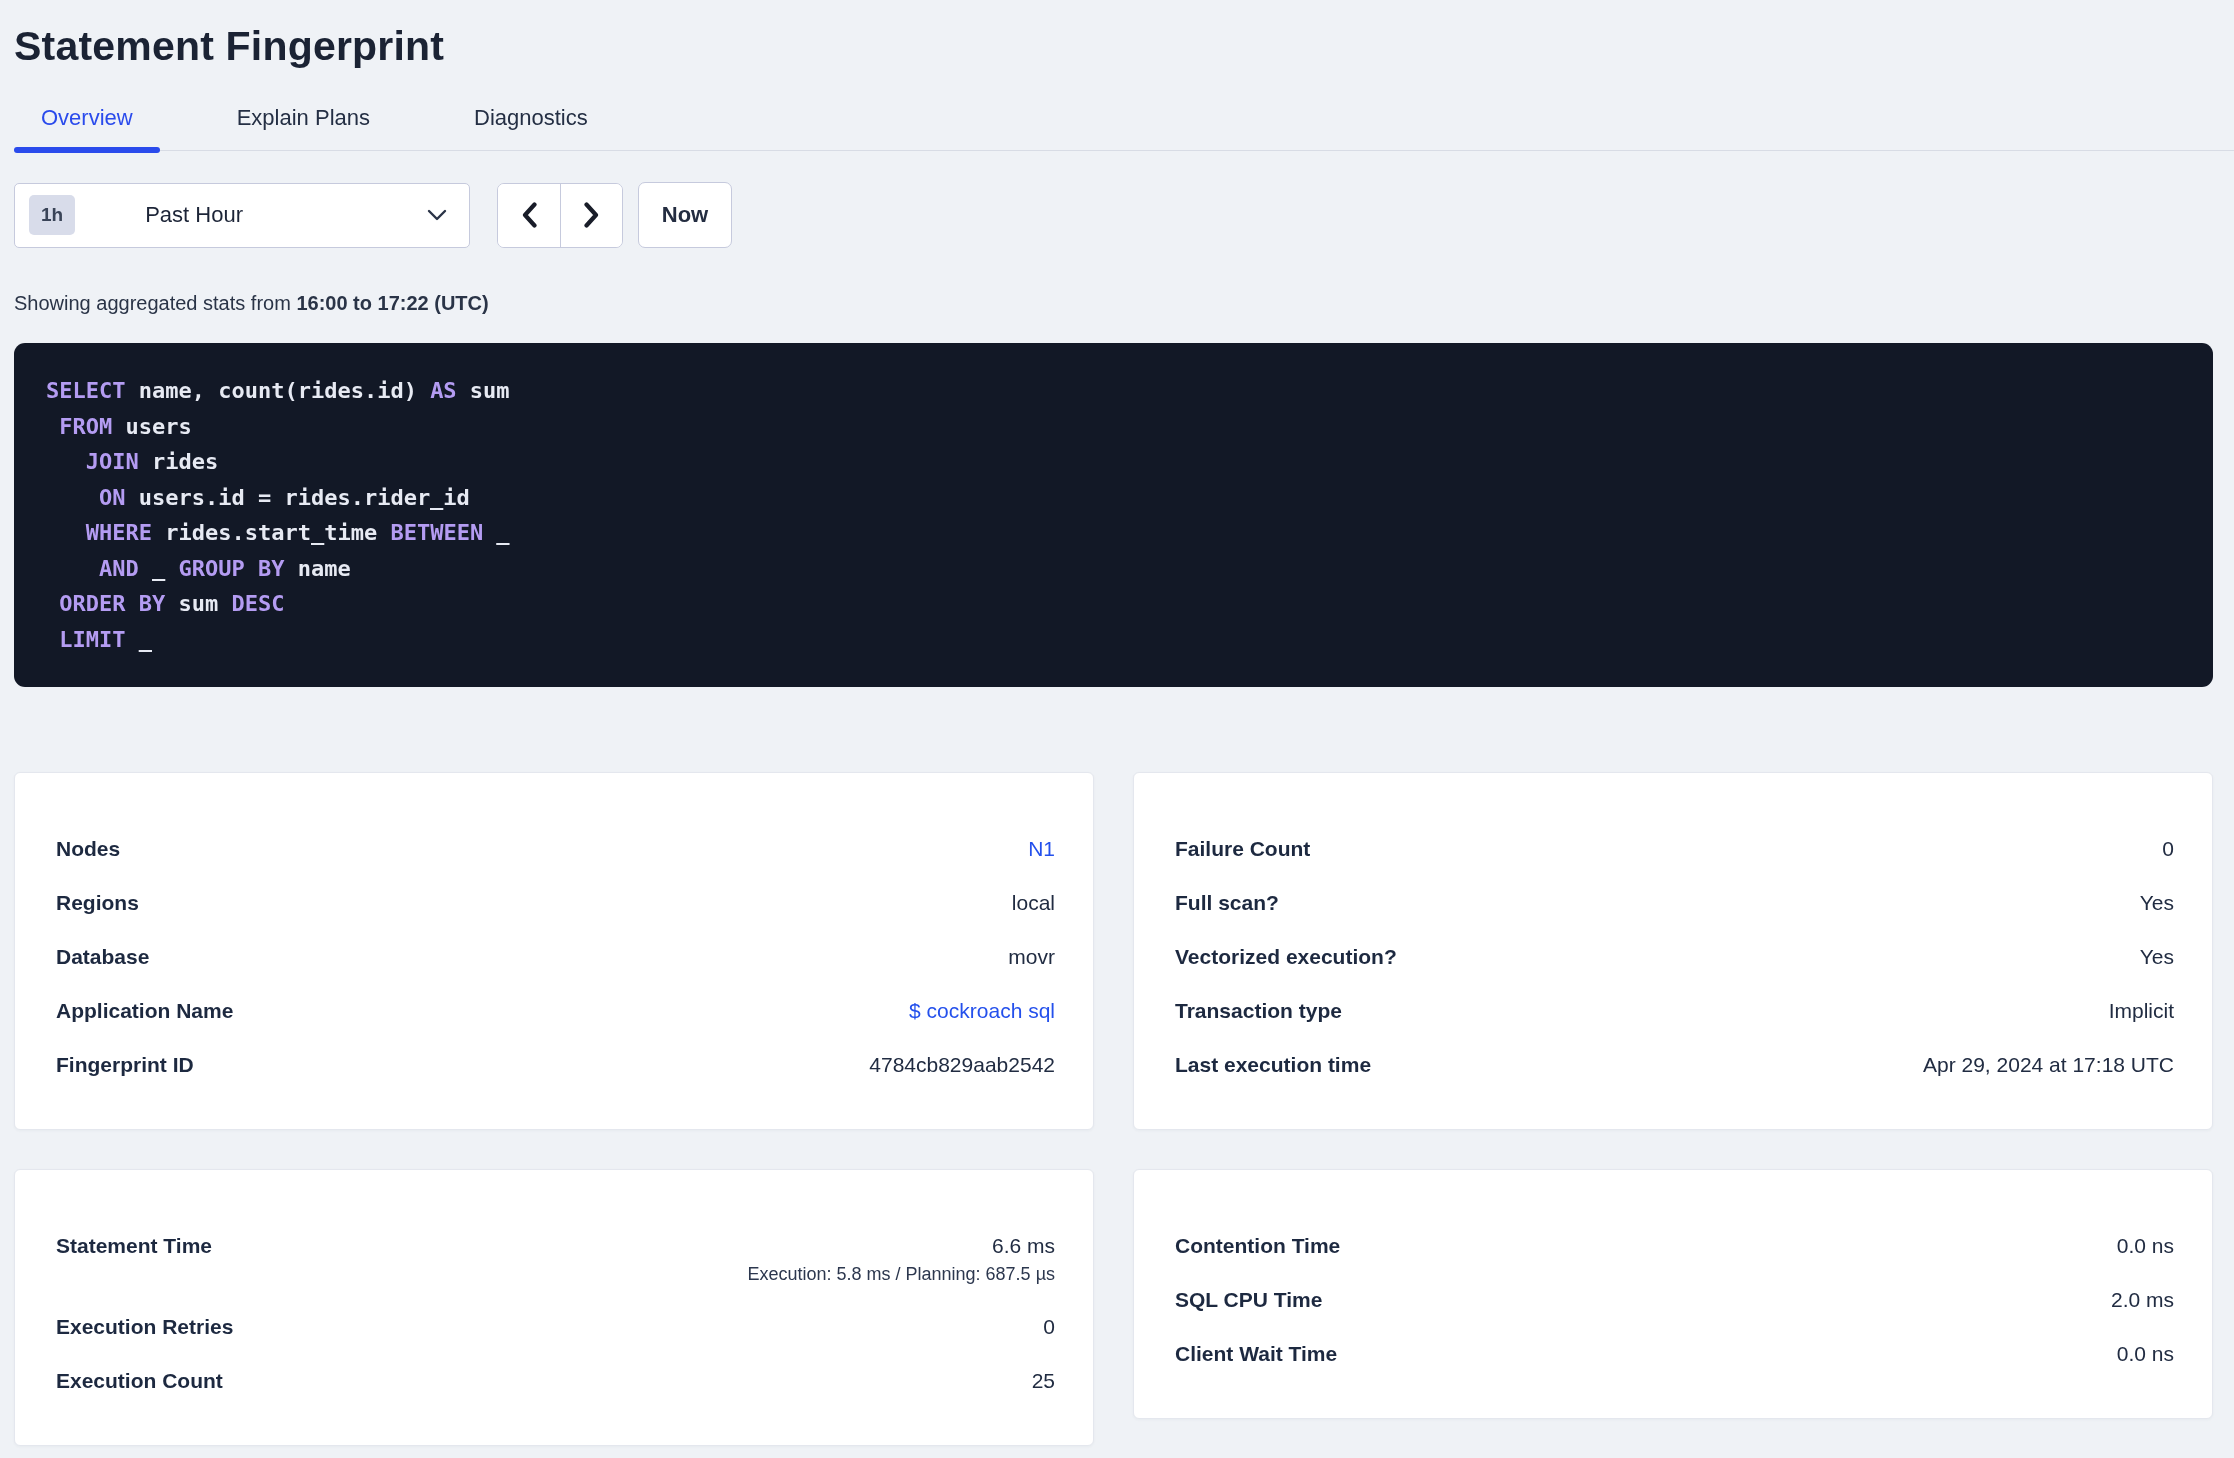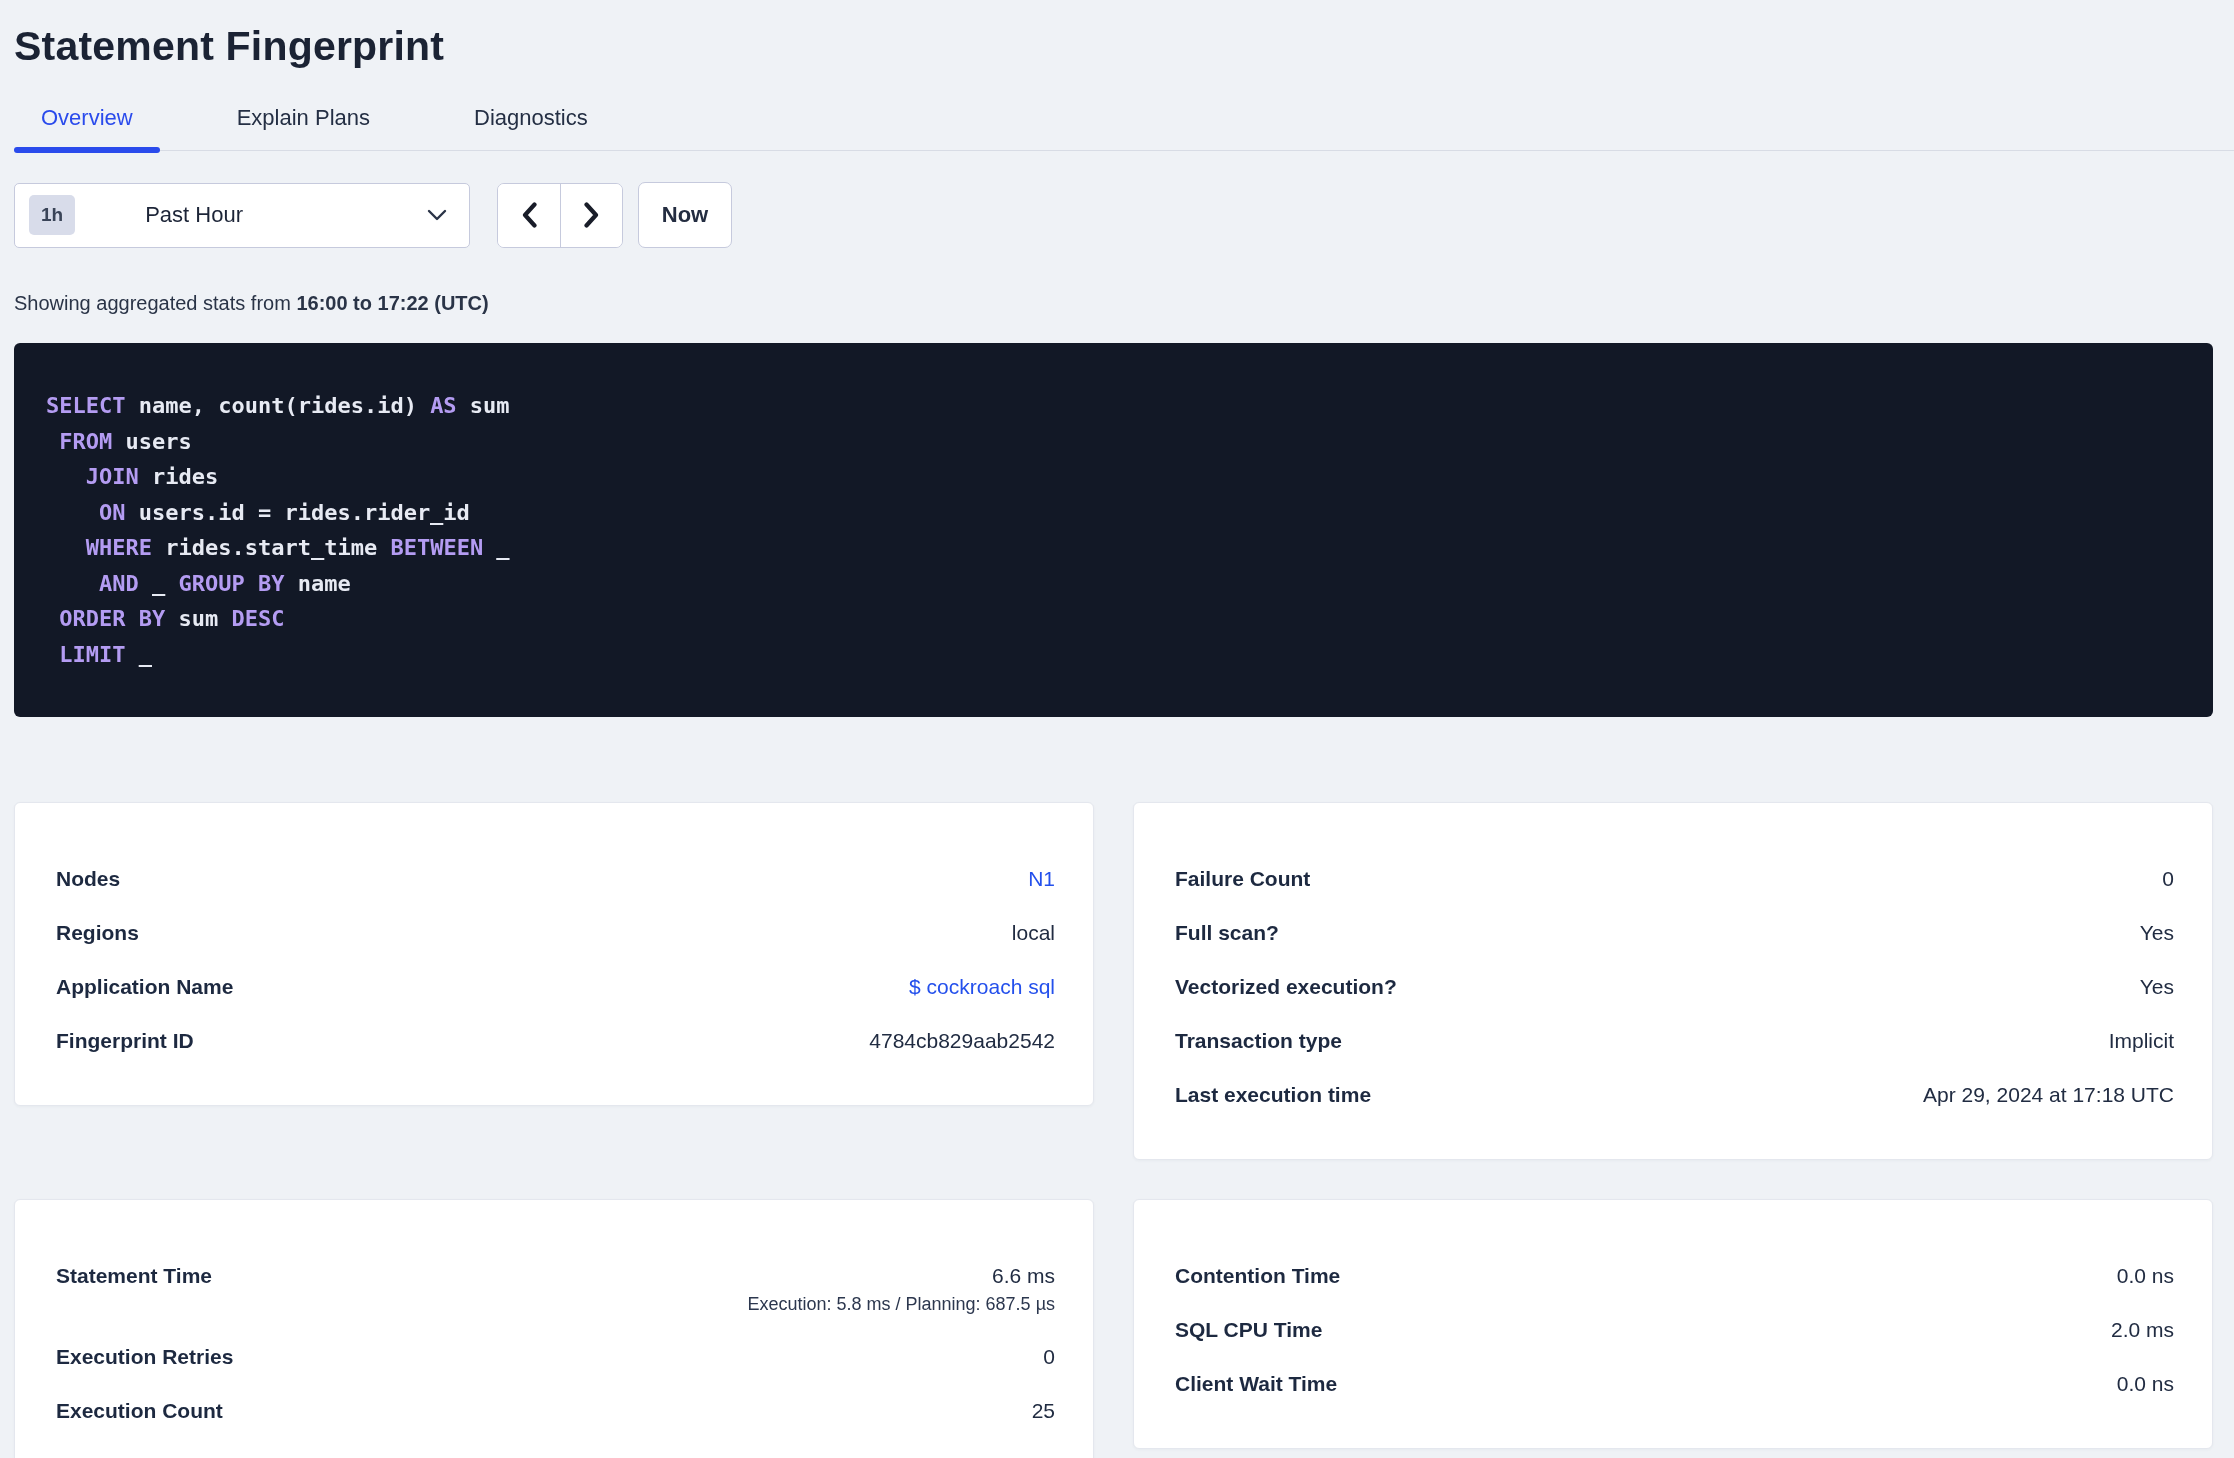--- a/index.html
+++ b/index.html
@@ -111,22 +111,22 @@
     margin:42px 0 0 0;
     font-size:20px;line-height:26px;
     color:#2a3447;
   }
   .stats-line b{font-weight:700;}
 
   
   .sql-box{
     margin-top:27px;
     background:var(--code-bg);
-    border-radius:6px;
-    padding:45px 32px;
+    border-radius:11px;
+    padding:30px 32px;
     font-family:"DejaVu Sans Mono","Liberation Mono",monospace;
     font-size:22px;font-weight:700;
     line-height:35.5px;
     color:var(--code-fg);
     white-space:pre;
   }
   .sql-line .kw{color:var(--kw);}
 
   
   .cards{
@@ -206,20 +206,26 @@
             <div class="link">N1</div>
           </div>
         </div>
         <div class="kv-row">
           <div class="kv-label">Regions</div>
           <div class="kv-value">
             <div>local</div>
           </div>
         </div>
         <div class="kv-row">
+          <div class="kv-label">Database</div>
+          <div class="kv-value">
+            <div>movr</div>
+          </div>
+        </div>
+        <div class="kv-row">
           <div class="kv-label">Application Name</div>
           <div class="kv-value">
             <div class="link">$ cockroach sql</div>
           </div>
         </div>
         <div class="kv-row">
           <div class="kv-label">Fingerprint ID</div>
           <div class="kv-value">
             <div>4784cb829aab2542</div>
           </div>

